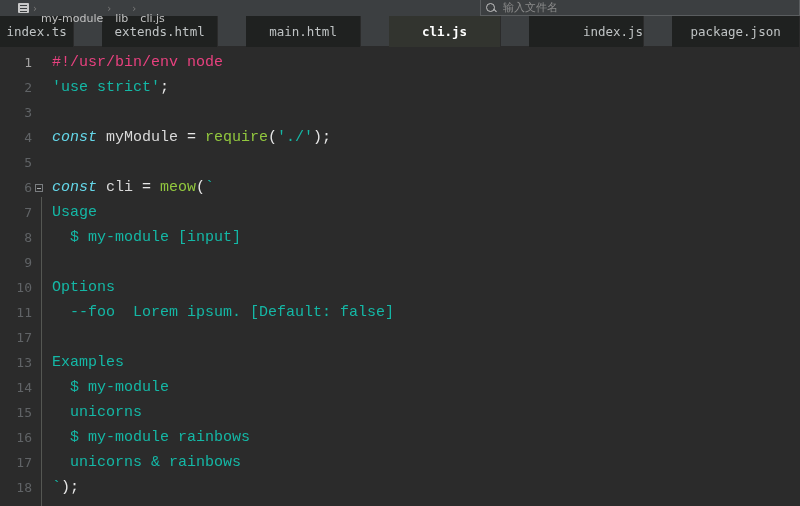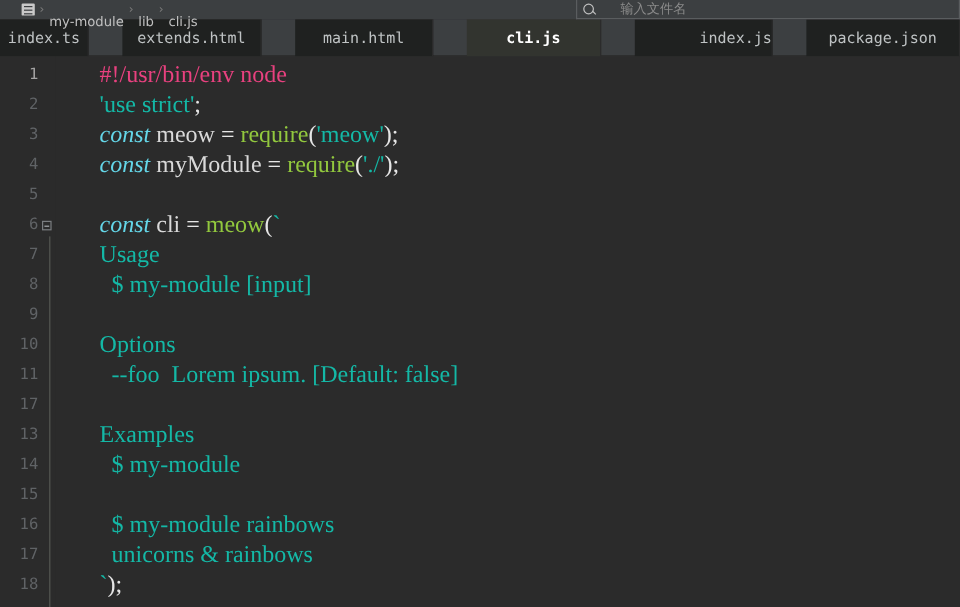--- a/index.html
+++ b/index.html
@@ -48,21 +48,21 @@
   }
   .bc-sep { color: #7a7a7a; font-size: 10px; }
   .bc-crumb { color: #c0c0c0; margin-top: 21px; }
 
   .searchbox {
     position: absolute;
     left: 480px; top: 0;
     width: 320px; height: 16px;
     display: flex;
     align-items: center;
-    gap: 20px;
+    gap: 6px;
     padding-left: 4px;
     background: #3c3f41;
     border: 1px solid #5a5d5f;
     border-top: none;
   }
   .search-icon { width: 12px; height: 12px; position: relative; flex: 0 0 auto; }
   .search-icon::before {
     content: "";
     position: absolute;
     left: 1px; top: 1px;
@@ -168,26 +168,25 @@
   }
   .fold-box::before {
     content: "";
     position: absolute;
     left: 1px; right: 1px; top: 3px;
     height: 1px;
     background: #a9acb0;
   }
   .code {
     padding-left: 6px;
-    font-family: Liberation Serif, serif;
-    font-size: 20px;
+    font-family: Liberation Mono, monospace;
+    font-size: 15px;
     line-height: 25px;
     white-space: pre;
     color: #a9b7c6;
-    margin-left: 31px;
   }
   .tok-default { color: #d9d9d9; }
   .tok-meta    { color: #e8417f; }
   .tok-string  { color: #14b8a6; }
   .tok-kw      { color: #64d6e8; font-style: italic; }
   .tok-fn      { color: #92c83e; }
   .tok-punct   { color: #e6e6e6; }
 </style>
 </head>
 <body>
@@ -240,21 +239,20 @@
         <span class="code"><span class="tok-meta">#!/usr/bin/env node</span></span>
       </div>
       <div class="line">
         <span class="lnum">2</span>
         <span class="fold"></span>
         <span class="code"><span class="tok-string">'use strict'</span><span class="tok-punct">;</span></span>
       </div>
       <div class="line">
         <span class="lnum">3</span>
         <span class="fold"></span>
-        <span class="code"><span class="tok-kw">const</span><span class="tok-default"> meow </span><span class="tok-punct">= </span><span class="tok-fn">require</span><span class="tok-punct">(</span><span class="tok-string">'meow'</span><span class="tok-punct">);</span></span>
       </div>
       <div class="line">
         <span class="lnum">4</span>
         <span class="fold"></span>
         <span class="code"><span class="tok-kw">const</span><span class="tok-default"> myModule </span><span class="tok-punct">= </span><span class="tok-fn">require</span><span class="tok-punct">(</span><span class="tok-string">'./'</span><span class="tok-punct">);</span></span>
       </div>
       <div class="line">
         <span class="lnum">5</span>
         <span class="fold"></span>
         <span class="code"></span>
@@ -302,20 +300,21 @@
         <span class="code"><span class="tok-string">Examples</span></span>
       </div>
       <div class="line">
         <span class="lnum">14</span>
         <span class="fold"></span>
         <span class="code"><span class="tok-string">  $ my-module</span></span>
       </div>
       <div class="line">
         <span class="lnum">15</span>
         <span class="fold"></span>
+        <span class="code"><span class="tok-string">  unicorns</span></span>
       </div>
       <div class="line">
         <span class="lnum">16</span>
         <span class="fold"></span>
         <span class="code"><span class="tok-string">  $ my-module rainbows</span></span>
       </div>
       <div class="line">
         <span class="lnum">17</span>
         <span class="fold"></span>
         <span class="code"><span class="tok-string">  unicorns &amp; rainbows</span></span>

